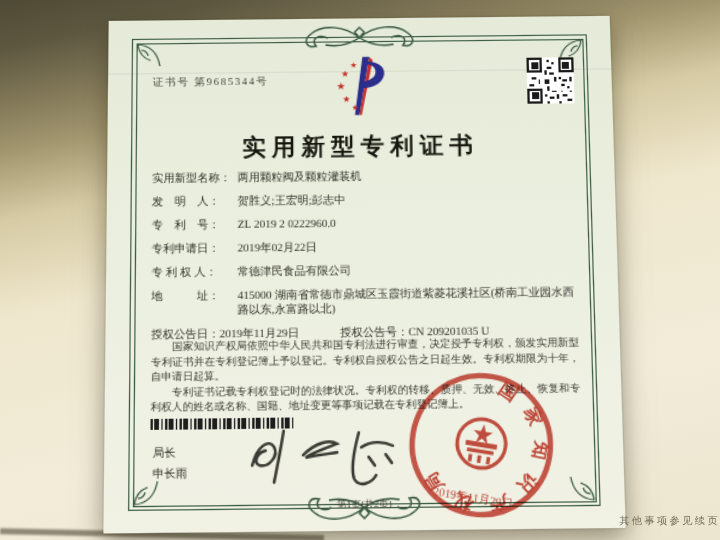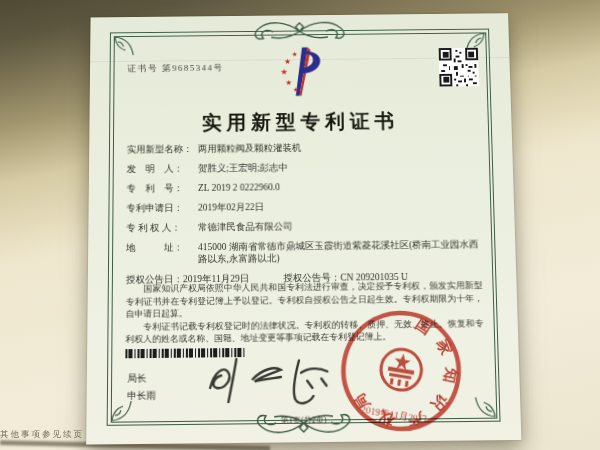--- a/index.html
+++ b/index.html
@@ -42,21 +42,21 @@
   .paras{position:absolute;left:38px;right:34px;top:273px;font-size:8.8px;line-height:12.6px;
          color:#3a3a30;text-align:justify;}
   .paras p{margin:0;text-indent:2em;}
   .barcode{position:absolute;left:38px;top:339px;width:118px;height:9px;
     background:repeating-linear-gradient(90deg,#1d1d1b 0 2px,#e9e9e0 2px 3px,#1d1d1b 3px 7px,#e9e9e0 7px 9px,#1d1d1b 9px 10px,#e9e9e0 10px 12px);
     filter:blur(.3px);}
   .director{position:absolute;left:40px;top:360px;font-size:9.5px;color:#2c2c24;line-height:17px;}
   .signature{position:absolute;left:112px;top:342px;width:150px;height:60px;}
   .seal{position:absolute;left:246px;top:298px;width:130px;height:130px;opacity:.93;transform:rotate(10deg);mix-blend-mode:multiply;}
   .page-note{position:absolute;left:0;width:100%;top:405px;text-align:center;font-size:8px;color:#3f3f36;}
-  .below-note{position:absolute;left:0;right:0;top:429px;text-align:left;font-size:8.5px;color:#776e58;letter-spacing:2px;}
+  .below-note{position:absolute;left:0;right:0;top:429px;text-align:right;font-size:8.5px;color:#776e58;letter-spacing:2px;}
 </style>
 </head>
 <body>
 
 <div class="stage">
   <div class="table-edge"></div>
 
   <div class="paper">
     <div class="crease" style="top:46px"></div>
     <div class="frame"></div>

